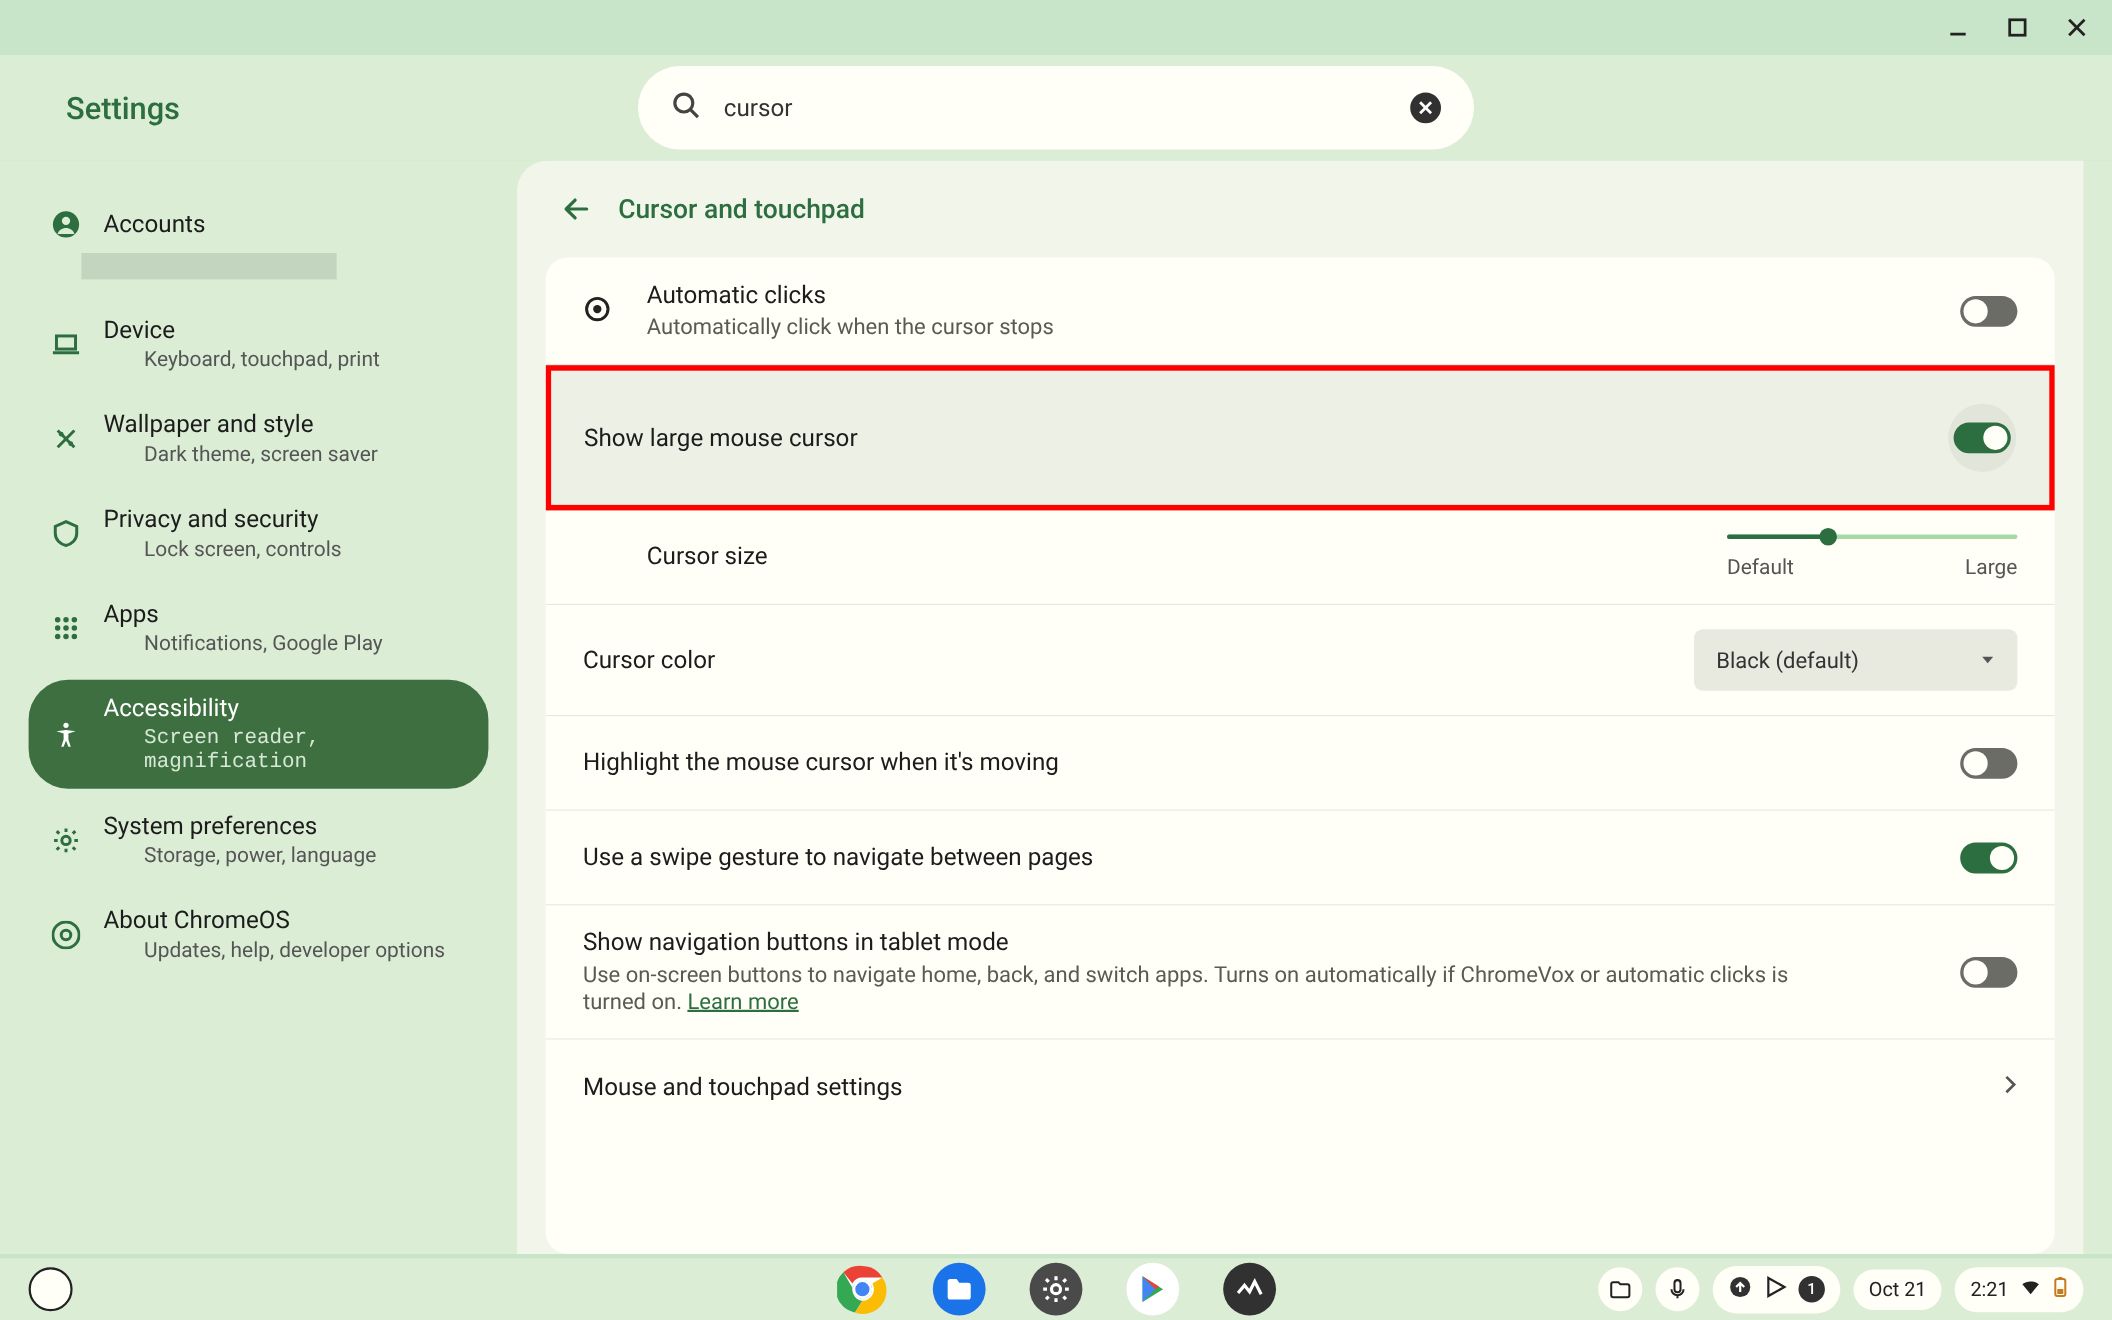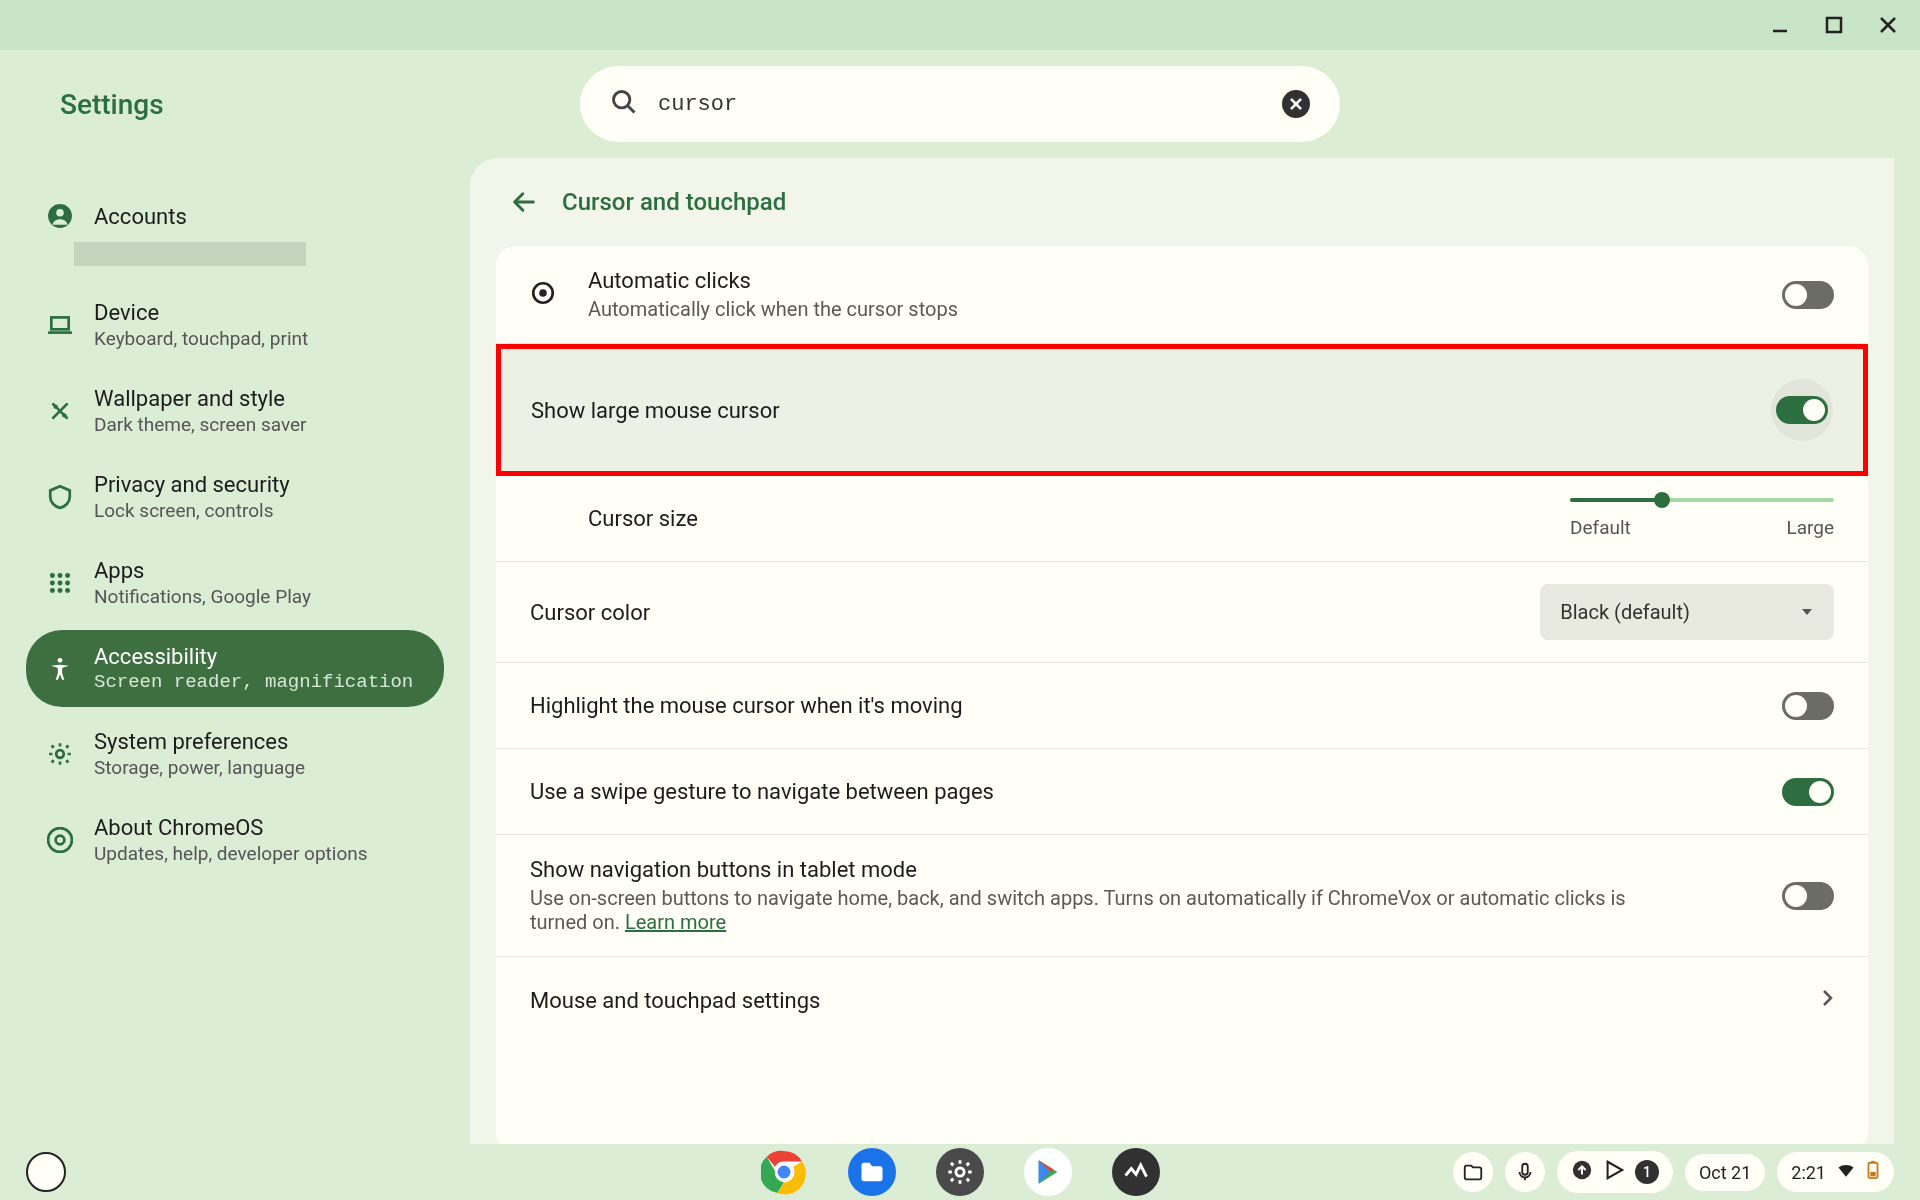--- a/index.html
+++ b/index.html
@@ -3,40 +3,40 @@
   <meta charset="utf-8">
   <style>
     * { margin: 0; padding: 0; box-sizing: border-box; font-family: 'Roboto', -apple-system, BlinkMacSystemFont, sans-serif; }
     body { background: #c9e5c9; width: 1920px; height: 1200px; overflow: hidden; position: relative; }
     
     
     .titlebar { height: 50px; background: #c9e5c9; display: flex; justify-content: flex-end; align-items: center; padding-right: 20px; gap: 30px; }
     .titlebar-btn { width: 24px; height: 24px; display: flex; align-items: center; justify-content: center; cursor: pointer; }
     
     
-    .top-area { height: 108px; background: #dcedd6; display: flex; align-items: center; padding-left: 60px; position: relative; }
+    .top-area { height: 96px; background: #dcedd6; display: flex; align-items: center; padding-left: 60px; position: relative; }
     .app-title { color: #2c6e3f; font-size: 28px; font-weight: 500; }
     .search-wrap { position: absolute; left: 50%; transform: translateX(-50%); width: 760px; height: 76px; background: #fffef7; border-radius: 38px; display: flex; align-items: center; padding: 0 30px; }
-    .search-wrap input { flex: 1; border: none; outline: none; font-size: 22px; color: #333; margin-left: 20px; background: transparent; font-family: Liberation Mono, monospace; }
+    .search-wrap input { flex: 1; border: none; outline: none; font-size: 22px; color: #333; margin-left: 20px; background: transparent; }
     .search-clear { width: 28px; height: 28px; background: #313131; border-radius: 50%; display: flex; align-items: center; justify-content: center; cursor: pointer; }
     
     
     .main-layout { display: flex; height: calc(100% - 150px - 56px); background: #dcedd6; }
     
     
     .sidebar { width: 470px; padding: 30px 26px 0 26px; }
     .sidebar-item { display: flex; align-items: center; padding: 14px 20px; border-radius: 36px; cursor: pointer; margin-bottom: 8px; }
     .sidebar-item.active { background: #3e6f40; }
     .sidebar-item.active .sidebar-label { color: #fff; }
     .sidebar-item.active .sidebar-sub { color: #d6e8d6; font-family: Liberation Mono, monospace; }
     .sidebar-icon { width: 28px; height: 28px; margin-right: 20px; display: flex; align-items: center; justify-content: center; color: #2c6e3f; flex-shrink: 0; }
     .sidebar-item.active .sidebar-icon { color: #fff; }
     .sidebar-text { display: flex; flex-direction: column; }
     .sidebar-label { font-size: 22px; color: #1c1c1c; }
-    .sidebar-sub { font-size: 19px; color: #555; margin-top: 2px; }
+    .sidebar-sub { font-size: 19px; color: #555; margin-top: 2px; margin-left: 37px; }
     .redacted { width: 232px; height: 24px; background: #c3d5bf; margin-left: 48px; margin-top: -10px; margin-bottom: 20px; }
     
     
     .content { flex: 1; background: #f2f5ea; border-radius: 28px 0 0 0; margin-right: 26px; display: flex; flex-direction: column; overflow: hidden; }
     .content-header { display: flex; align-items: center; padding: 30px 40px 30px 40px; gap: 24px; }
     .back-btn { width: 28px; height: 28px; cursor: pointer; color: #2c6e3f; }
     .content-title { font-size: 24px; font-weight: 500; color: #2c6e3f; }
     
     .card { background: #fffef7; border-radius: 20px; margin: 0 26px; flex: 1; overflow-y: auto; }
     .row { display: flex; align-items: center; padding: 22px 34px; border-bottom: 1px solid #e8e8de; min-height: 86px; }

